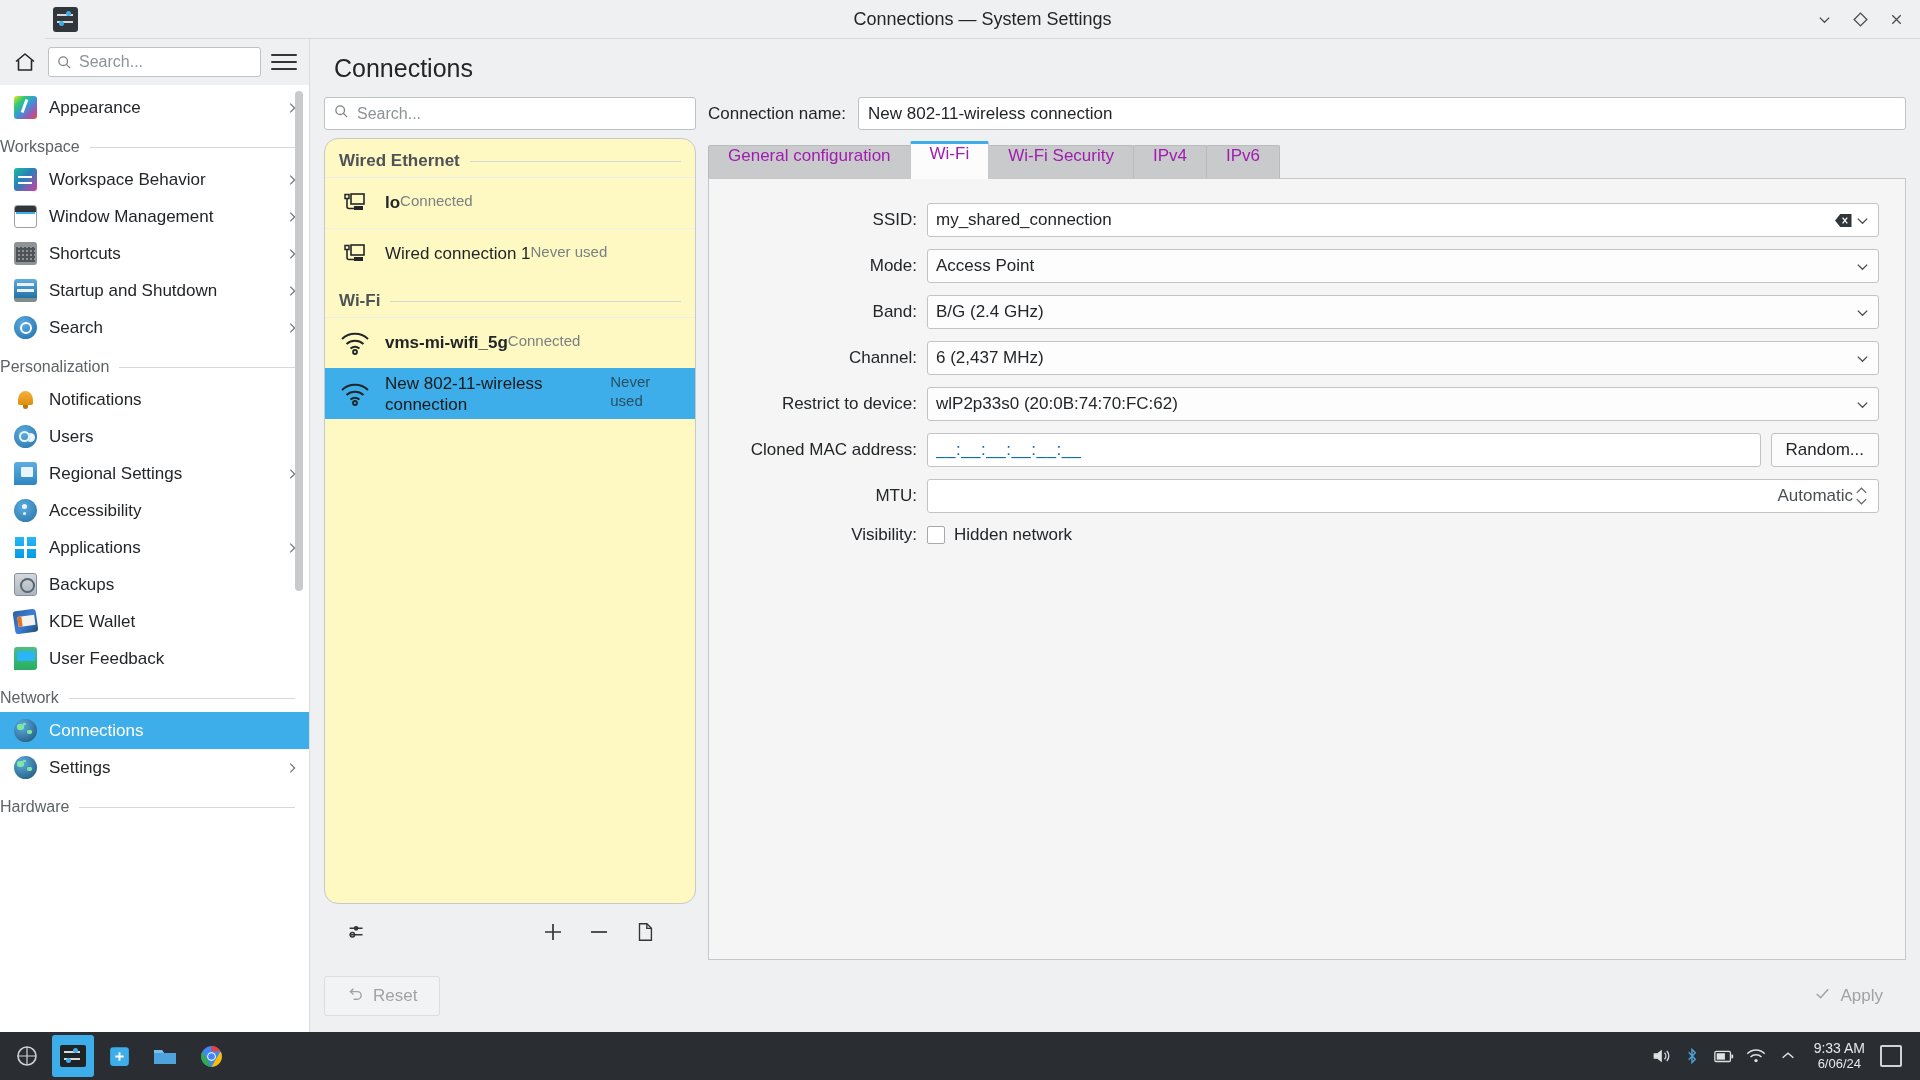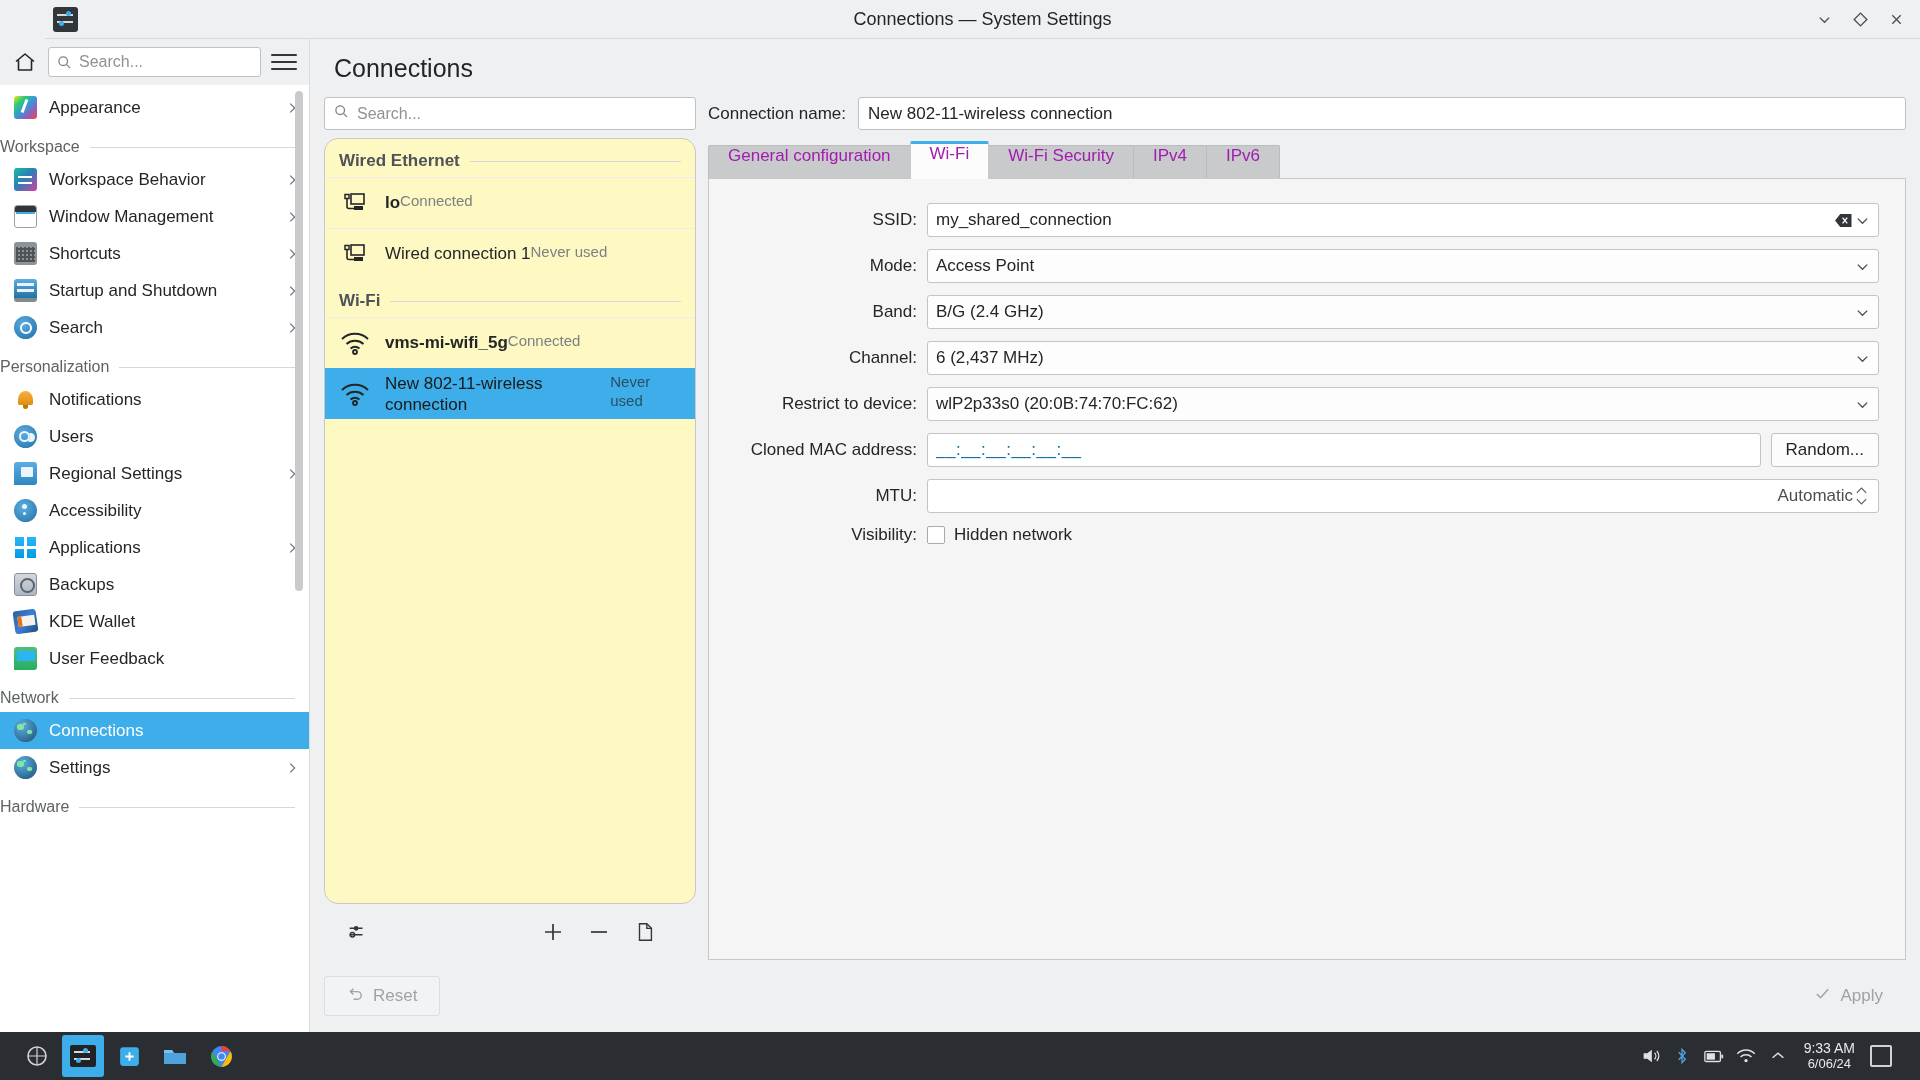--- a/index.html
+++ b/index.html
@@ -224,21 +224,21 @@
   .footer .right { flex: 1; display: flex; justify-content: flex-end; }
   .btn-dis {
     height: 40px; padding: 0 22px; border-radius: 3px; display: flex; align-items: center; gap: 9px;
     font-size: 17px; color: #9fa3a6; border: 1px solid #dcdddf; background: #f2f3f4;
   }
   .btn-flat { border-color: transparent; background: transparent; }
 
   
   .taskbar {
     height: 48px; flex: 0 0 48px; background: #2a2e32; display: flex; align-items: center;
-    padding: 0 16px; gap: 4px; color: #dfe1e2;
+    padding: 0 6px; gap: 4px; color: #dfe1e2;
   }
   .tb-ico { width: 42px; height: 42px; display: flex; align-items: center; justify-content: center; border-radius: 3px; position: relative;}
   .tb-ico.act { background: #3daee9; }
   .tb-right { margin-left: auto; display: flex; align-items: center; gap: 2px; padding-right: 8px;}
   .clock { text-align: center; line-height: 1.15; font-size: 14px; padding: 0 9px; color: #e7e9ea; }
   .clock .d { font-size: 13px; }
   .sysico { width: 30px; height: 30px; display: flex; align-items: center; justify-content: center; }
   .show-desktop { width: 22px; height: 22px; border: 2px solid #cfd3d6; border-radius: 2px; }
 </style>
 </head>

